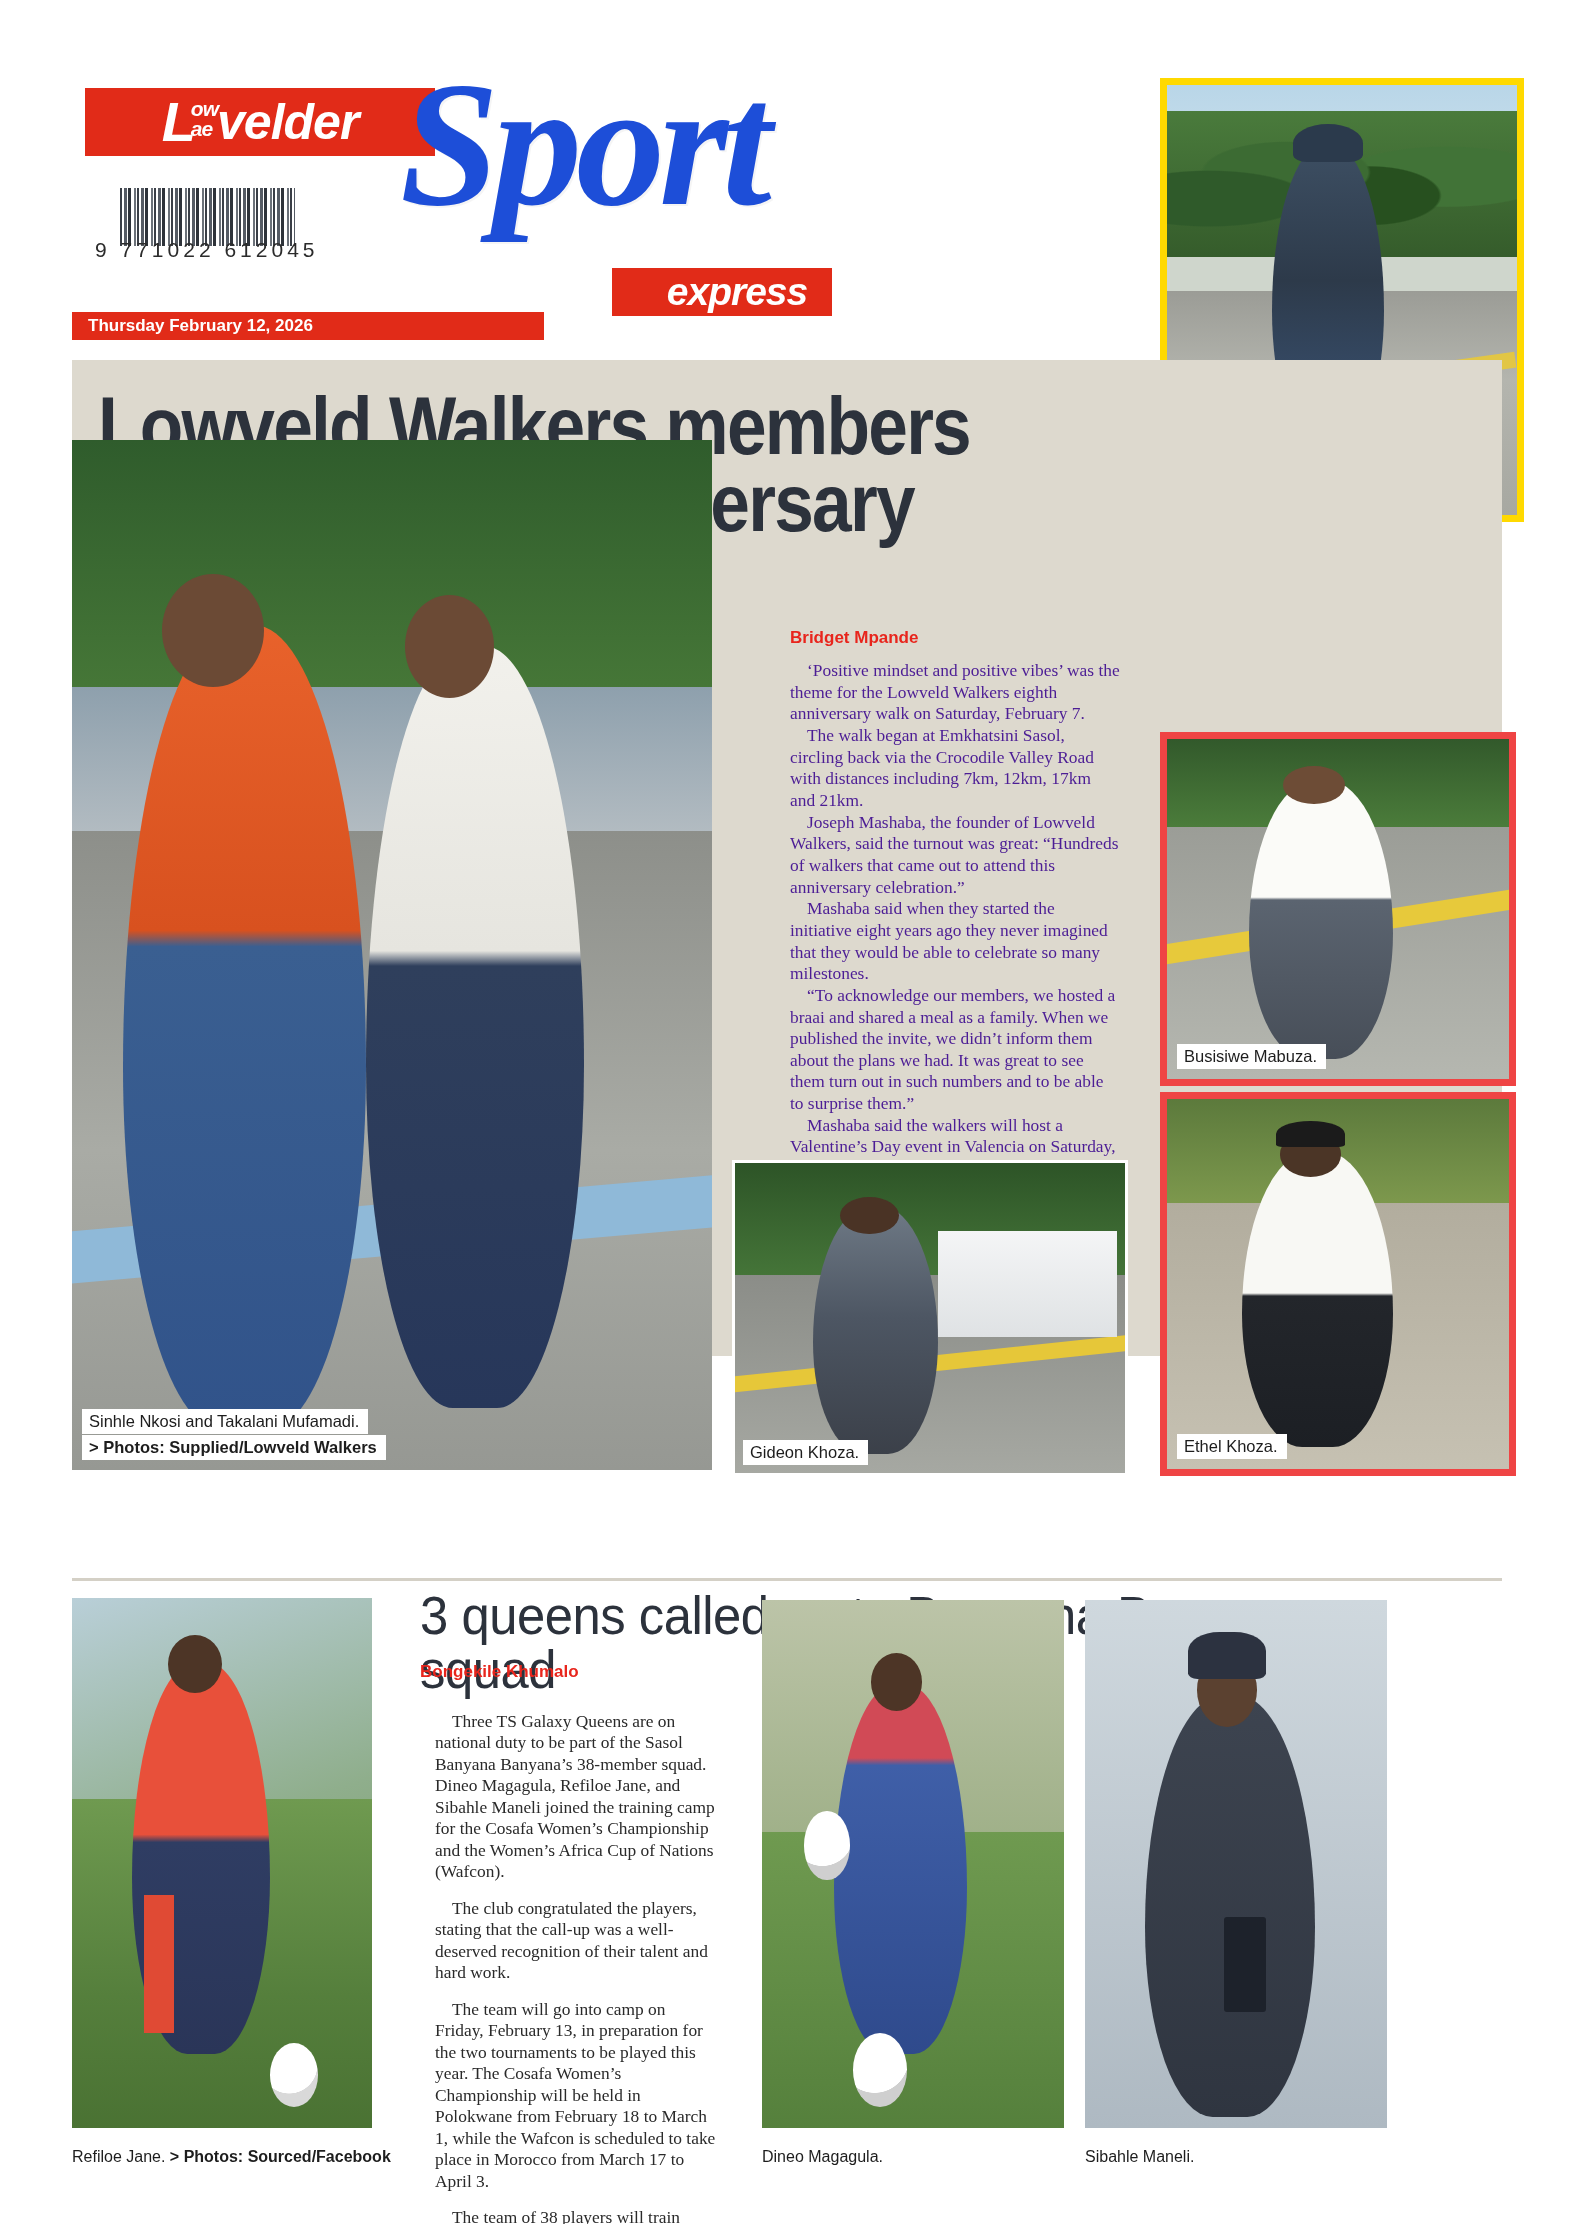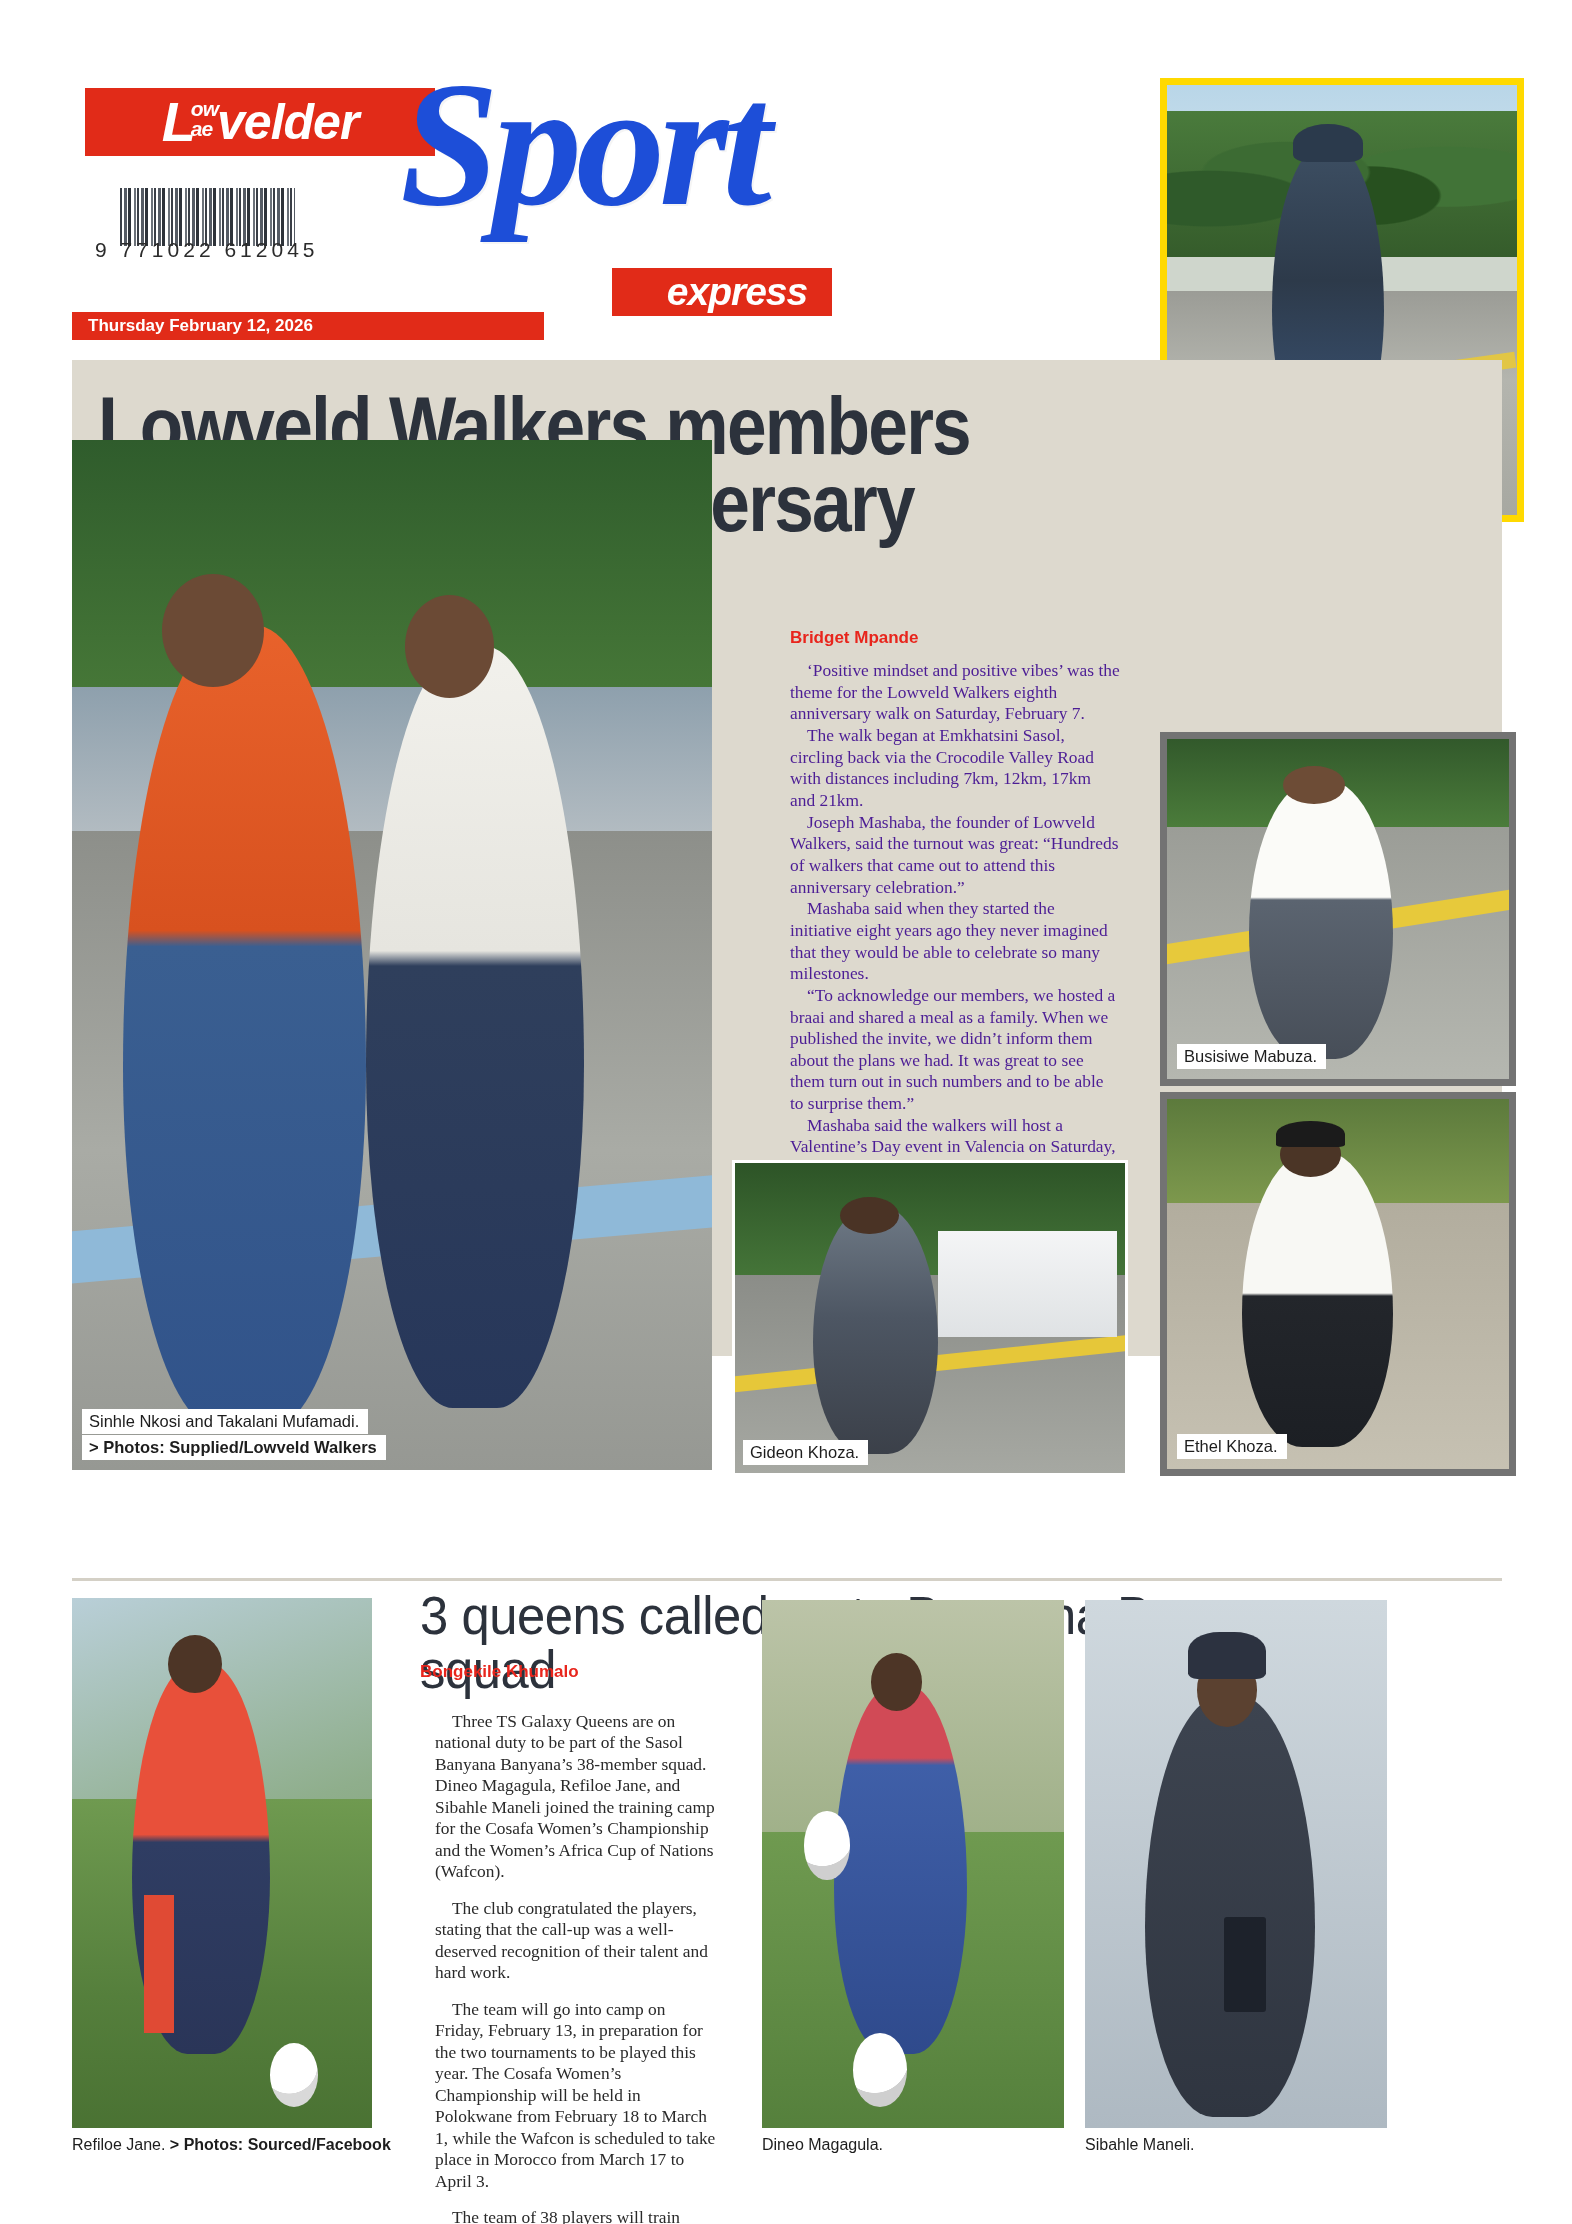--- a/index.html
+++ b/index.html
@@ -112,21 +112,21 @@
     background:#9fb4c3;overflow:hidden;
   }
   .photo-inset{
     position:absolute;left:660px;top:800px;width:390px;height:310px;
     background:#7e9ab0;border:3px solid #fff;overflow:hidden;
   }
 
   .sidecol{position:absolute;left:1088px;top:0px;width:342px;height:1210px;}
   .side-photo{
     position:absolute;left:0;width:342px;
-    border:7px solid #737373;background:#1d4ed8;overflow:hidden;
+    border:7px solid #ef4444;background:#1d4ed8;overflow:hidden;
   }
   #sp2{top:372px;height:340px;}
   #sp3{top:732px;height:370px;}
 
   .cap{
     position:absolute;background:#fff;color:#1d1d1d;
     font-size:16.5px;padding:3px 9px 3px 7px;
     font-family:"Liberation Sans",sans-serif;white-space:nowrap;
   }
   .cap-b{font-weight:bold;}
@@ -151,21 +151,21 @@
     font-family:"Liberation Serif",serif;
   }
   .body2 p{margin:15px;text-indent:17px;}
 
   .p2a{position:absolute;left:0px;top:10px;width:300px;height:530px;background:#8fa882;overflow:hidden;}
   .p2b{position:absolute;left:690px;top:12px;width:302px;height:528px;background:#7d9a6d;overflow:hidden;}
   .p2c{position:absolute;left:1013px;top:12px;width:302px;height:528px;background:#9aa7b2;overflow:hidden;}
 
   .cap2{
     position:absolute;color:#1d1d1d;font-size:16px;
-    font-family:"Liberation Sans",sans-serif;white-space:nowrap;
+    font-family:"Liberation Sans",sans-serif;white-space:nowrap;margin-top:12px;
   }
   .cap2 b{font-weight:bold;}
 
   
   .ph{position:absolute;left:0;top:0;width:100%;height:100%;}
   .sky{position:absolute;left:0;top:0;width:100%;height:34%;
        background:linear-gradient(#b9d6e8,#d6e6ef);}
   .trees{position:absolute;left:0;top:6%;width:100%;height:34%;
        background:
          radial-gradient(ellipse at 12% 60%,#2f5a2a 0 22%,transparent 23%),

